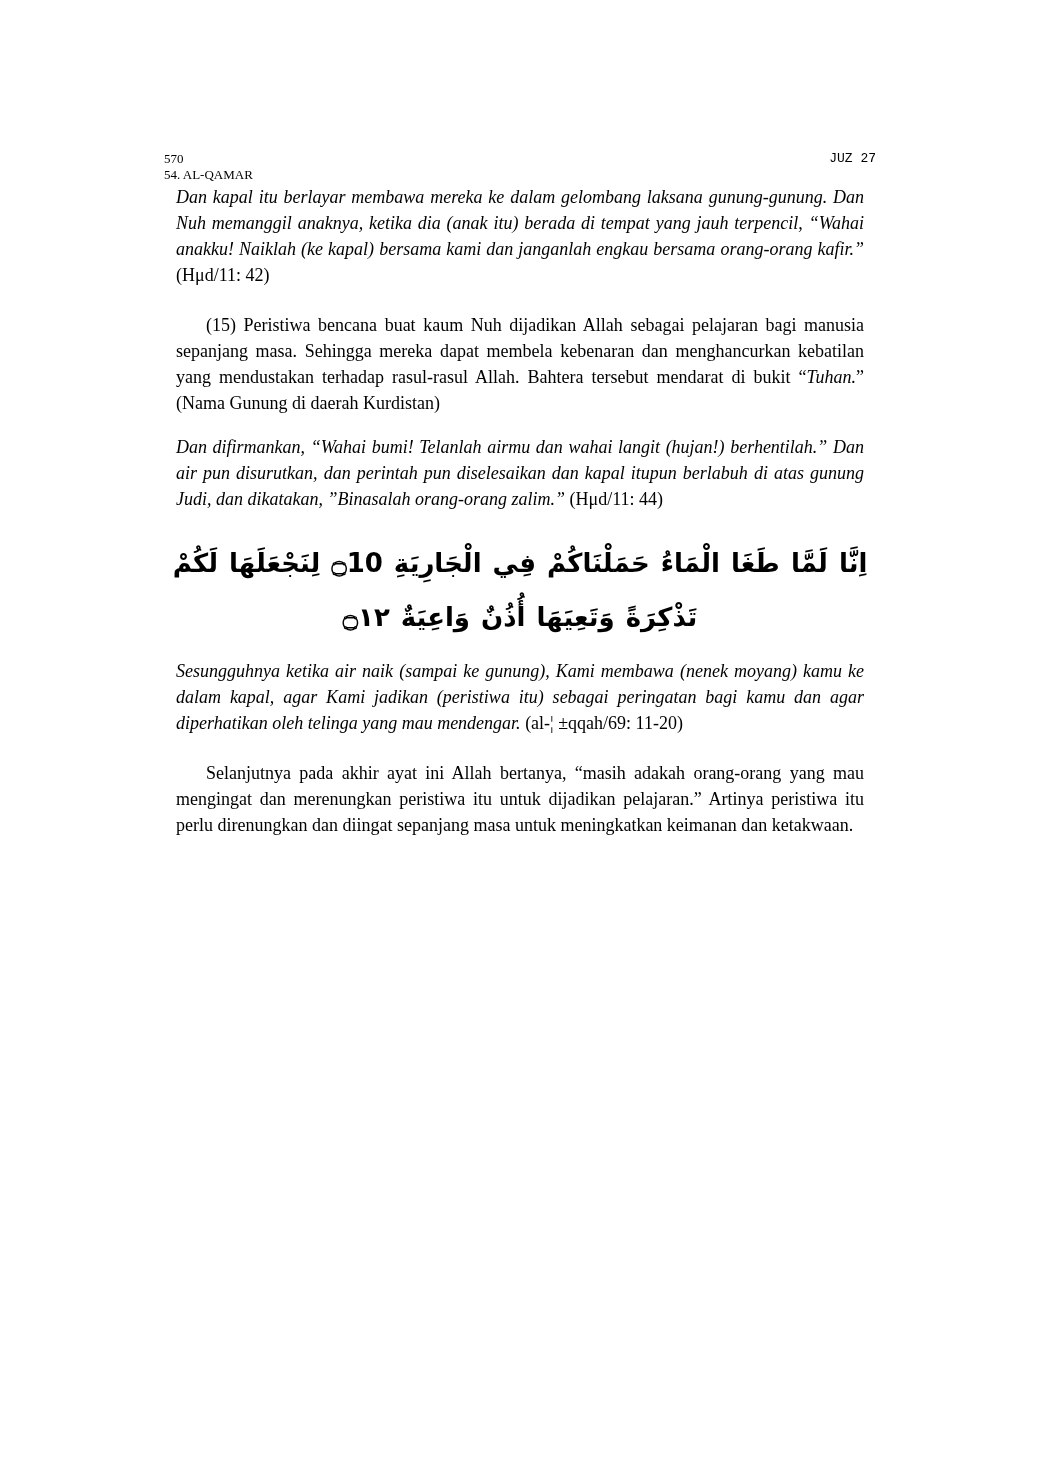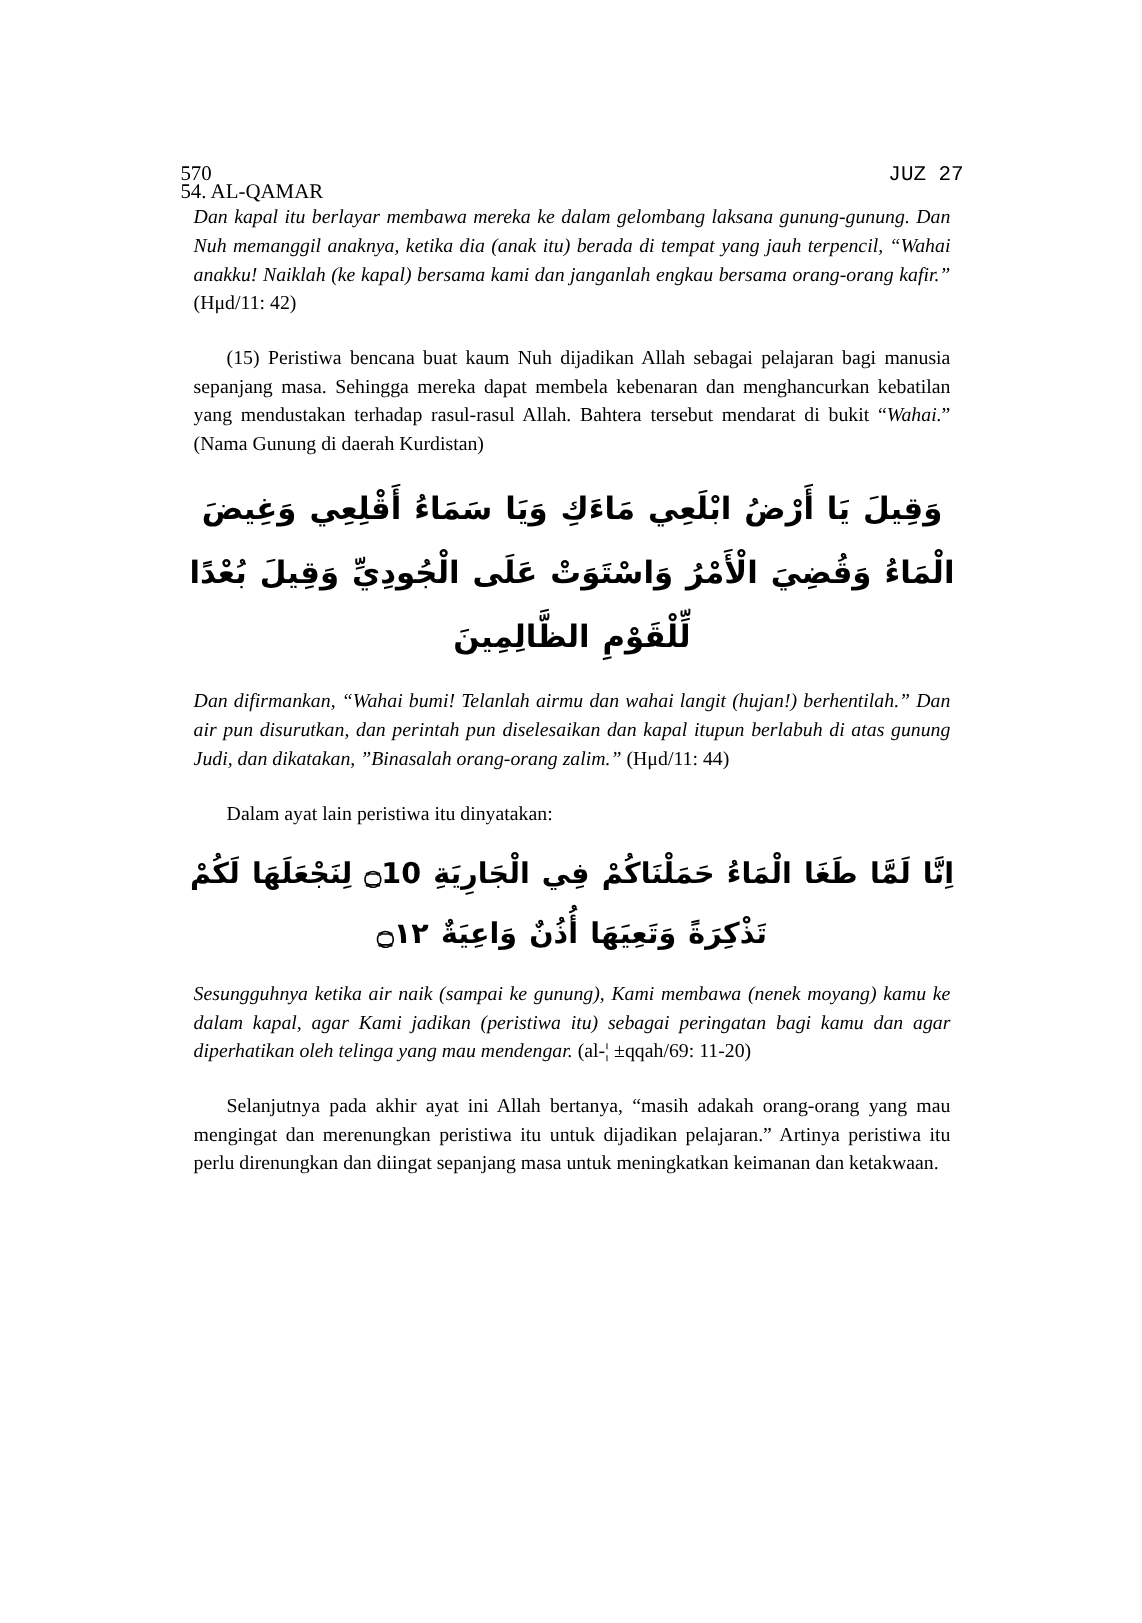--- a/index.html
+++ b/index.html
@@ -24,21 +24,21 @@
     width: 712px;
     font-family: "Liberation Serif", serif;
     font-size: 18px;
     line-height: 26px;
   }
 
   
   .hdr {
     position: relative;
     height: 26px;
-    font-size: 19px;
+    font-size: 13px;
   }
   .hdr-left   { position: absolute; left: 0; top: 0; }
   .hdr-center { position: absolute; left: 0; right: 0; top: 16px; }
   .hdr-right  { position: absolute; right: 0; top: 0; font-family: Liberation Mono, monospace; }
 
   
   .arabic {
     direction: rtl;
     unicode-bidi: embed;
     text-align: center;
@@ -70,27 +70,25 @@
 
     <header class="hdr">
       <span class="hdr-left">570</span>
       <span class="hdr-center">54. AL-QAMAR</span>
       <span class="hdr-right">JUZ 27</span>
     </header>
 
 
     <p class="trans"><em>Dan kapal itu berlayar membawa mereka ke dalam gelombang laksana gunung-gunung. Dan Nuh memanggil anaknya, ketika dia (anak itu) berada di tempat yang jauh terpencil, “Wahai anakku! Naiklah (ke kapal) bersama kami dan janganlah engkau bersama orang-orang kafir.”</em> <span class="ref">(Hμd/11: 42)</span></p>
 
-    <p class="indent mb18"><span>(15) Peristiwa bencana buat kaum Nuh dijadikan Allah sebagai pelajaran bagi manusia sepanjang masa. Sehingga mereka dapat membela kebenaran dan menghancurkan kebatilan yang mendustakan terhadap rasul-rasul Allah. Bahtera tersebut mendarat di bukit “</span><em>Wahai.</em><span>” (Nama Gunung di daerah Kurdistan)</span></p>
+    <p class="indent mb18"><span>(15) Peristiwa bencana buat kaum Nuh dijadikan Allah sebagai pelajaran bagi manusia sepanjang masa. Sehingga mereka dapat membela kebenaran dan menghancurkan kebatilan yang mendustakan terhadap rasul-rasul Allah. Bahtera tersebut mendarat di bukit “</span><em>Tuhan.</em><span>” (Nama Gunung di daerah Kurdistan)</span></p>
 
-    <div class="arabic mb16" dir="rtl">وَقِيلَ يَا أَرْضُ ابْلَعِي مَاءَكِ وَيَا سَمَاءُ أَقْلِعِي وَغِيضَ الْمَاءُ وَقُضِيَ الْأَمْرُ وَاسْتَوَتْ عَلَى الْجُودِيِّ وَقِيلَ بُعْدًا لِّلْقَوْمِ الظَّالِمِينَ</div>
 
     <p class="trans"><em>Dan difirmankan, “Wahai bumi! Telanlah airmu dan wahai langit (hujan!) berhentilah.” Dan air pun disurutkan, dan perintah pun diselesaikan dan kapal itupun berlabuh di atas gunung Judi, dan dikatakan, ”Binasalah orang-orang zalim.”</em> <span class="ref">(Hμd/11: 44)</span></p>
 
-    <p class="indent mb16">Dalam ayat lain peristiwa itu dinyatakan:</p>
 
     <div class="arabic single" dir="rtl">اِنَّا لَمَّا طَغَا الْمَاءُ حَمَلْنَاكُمْ فِي الْجَارِيَةِ ۝10 لِنَجْعَلَهَا لَكُمْ تَذْكِرَةً وَتَعِيَهَا أُذُنٌ وَاعِيَةٌ ۝١٢</div>
 
     <p class="trans"><em>Sesungguhnya ketika air naik (sampai ke gunung), Kami membawa (nenek moyang) kamu ke dalam kapal, agar Kami jadikan (peristiwa itu) sebagai peringatan bagi kamu dan agar diperhatikan oleh telinga yang mau mendengar.</em> <span class="ref">(al-¦ ±qqah/69: 11-20)</span></p>
 
     <p class="indent mb0">Selanjutnya pada akhir ayat ini Allah bertanya, “masih adakah orang-orang yang mau mengingat dan merenungkan peristiwa itu untuk dijadikan pelajaran.” Artinya peristiwa itu perlu direnungkan dan diingat sepanjang masa untuk meningkatkan keimanan dan ketakwaan.</p>
 
 
   </div>
 </div>

